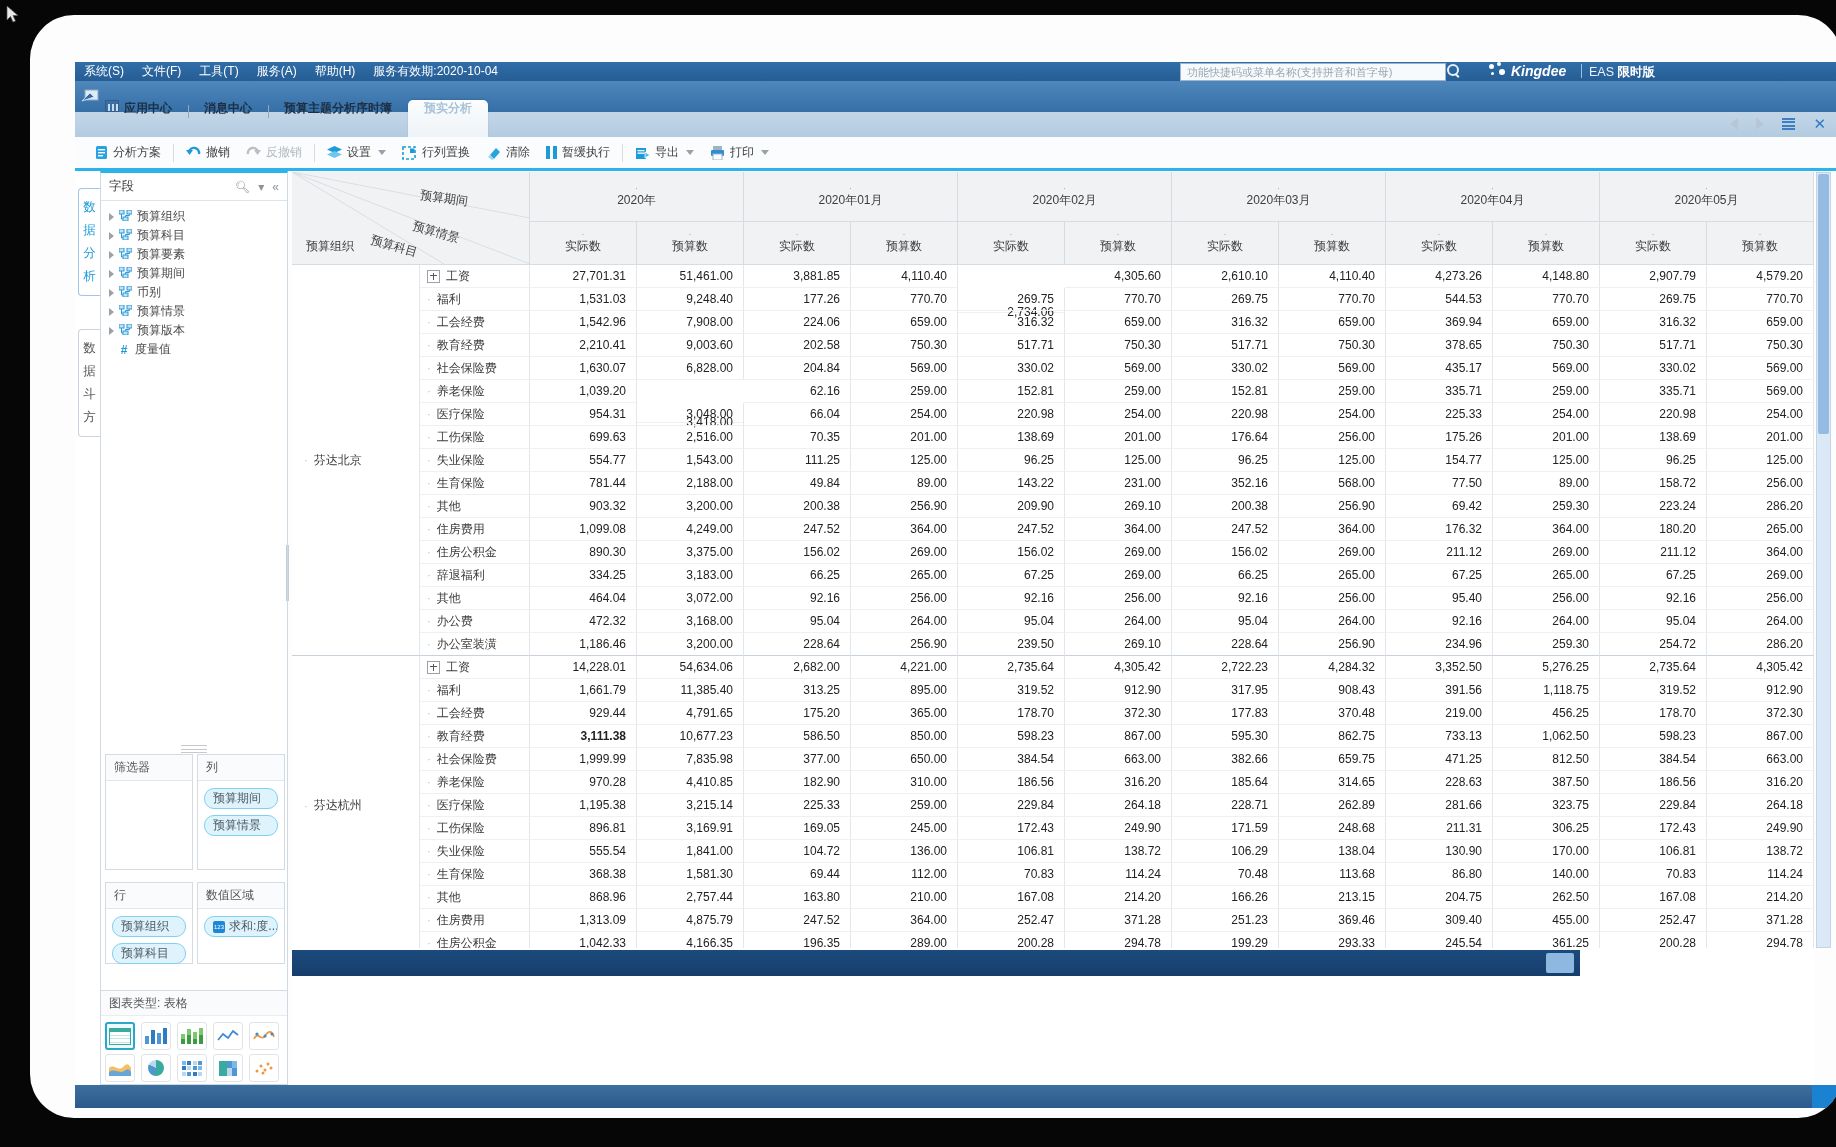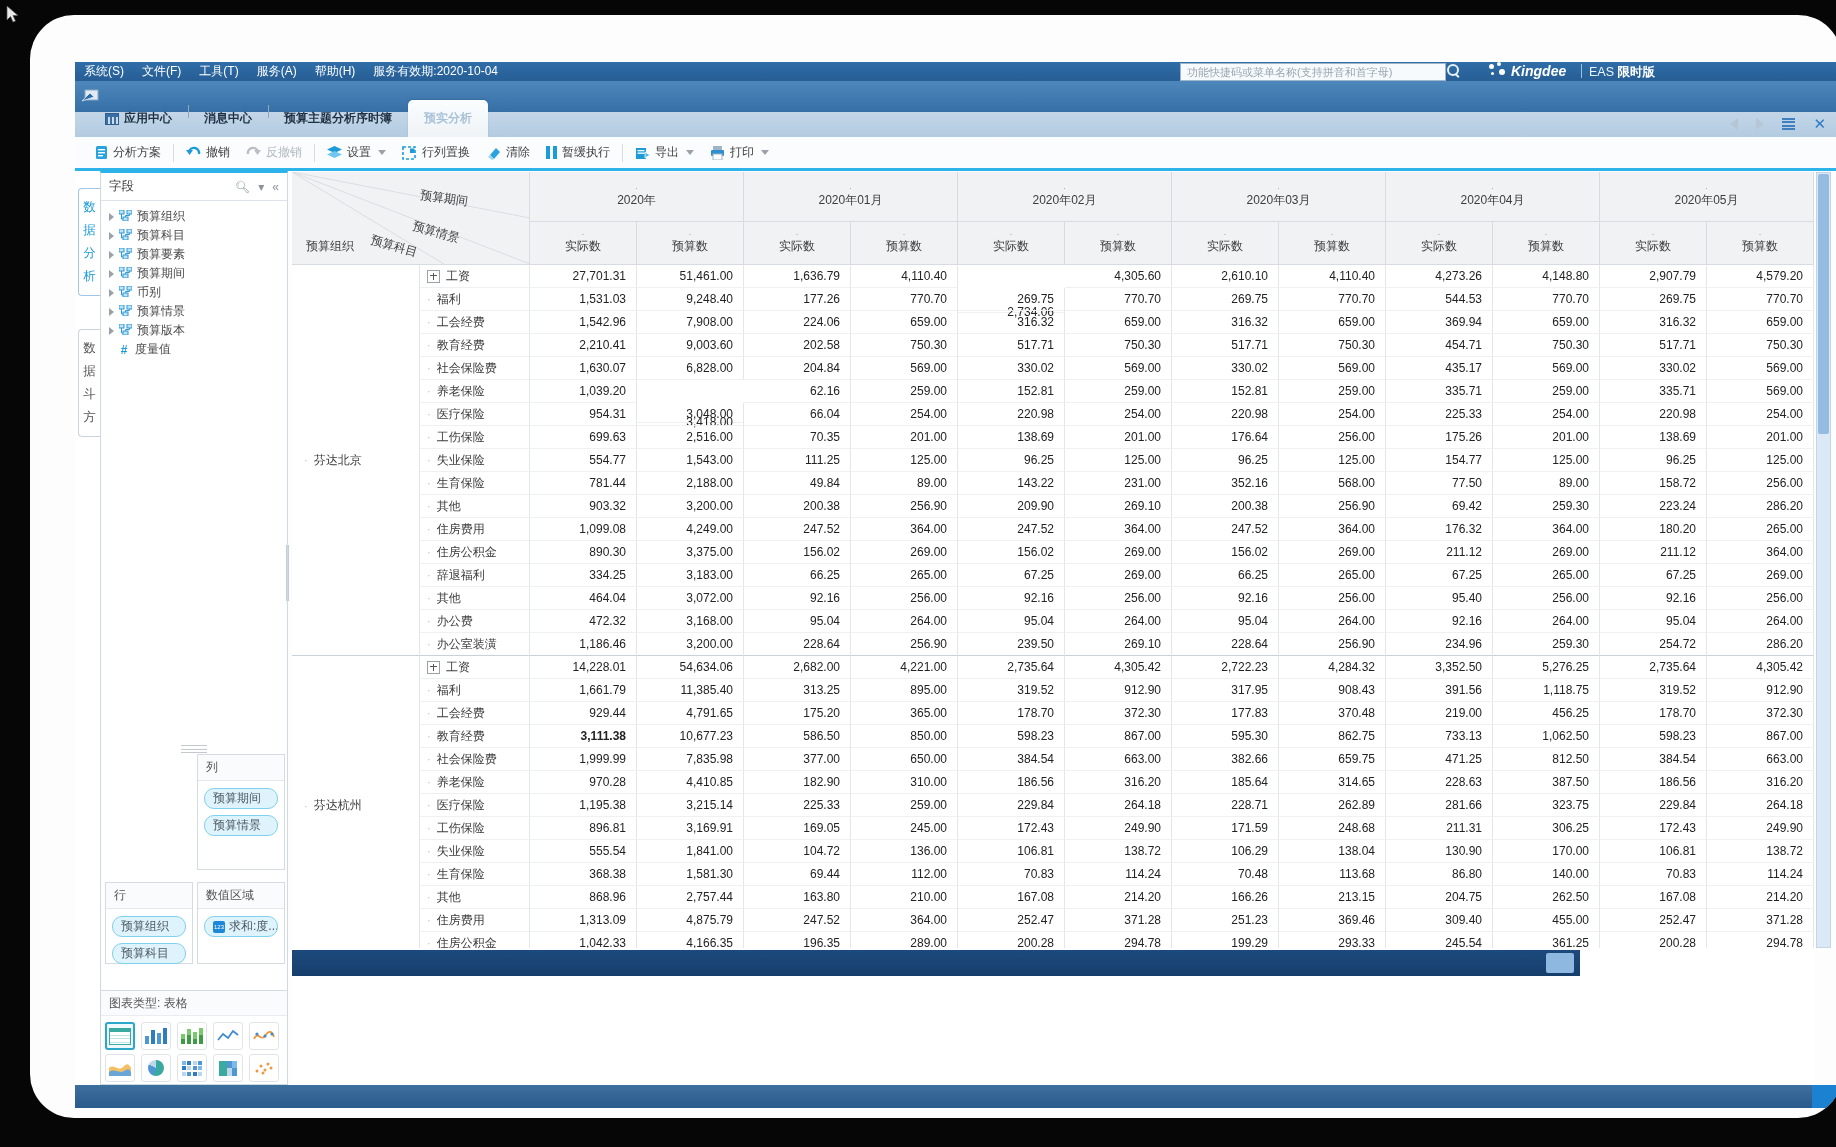--- a/index.html
+++ b/index.html
@@ -9,21 +9,21 @@
           border-radius:44px;overflow:hidden;}
   
   .menubar{position:absolute;left:45px;top:47px;right:0;height:19px;
            background:linear-gradient(#306ea9,#265d94);display:flex;align-items:center;color:#fff;font-size:12px;}
   .menubar .mi{margin:0 9px;white-space:nowrap;}
   .iconbar{position:absolute;left:45px;top:66px;right:0;height:31px;
            background:linear-gradient(#4d87bb,#356fa6);}
   .mailicon{position:absolute;left:6px;top:7px;width:18px;height:15px;}
   .tabbar{position:absolute;left:45px;top:97px;right:0;height:25px;background:linear-gradient(#c3d6e8,#b3cbe0);
           display:flex;align-items:flex-end;}
-  .tab{height:37px;display:flex;align-items:center;padding:0 16px;font-size:12px;font-weight:700;color:#1d2f44;position:relative;}
+  .tab{height:37px;display:flex;padding:0 16px;font-size:12px;font-weight:700;color:#1d2f44;position:relative;}
   .tab+.tab::before{content:"";position:absolute;left:0;top:5px;height:13px;width:1px;background:#8fa8c0;}
   .tab.active{background:linear-gradient(#fbfdfe,#eef3f7);border-radius:5px 5px 0 0;color:#a9c2d8;font-weight:700;
               box-shadow:0 -1px 2px rgba(0,0,0,.12);}
   .tab.active::before{display:none;}
   .tabctrls{position:absolute;right:16px;top:4px;display:flex;gap:18px;align-items:center;height:16px;}
   .tri{width:0;height:0;border-top:6px solid transparent;border-bottom:6px solid transparent;}
   .tri.left{border-right:8px solid #b6c6d6;}
   .tri.right{border-left:8px solid #b6c6d6;}
   .lines-icon{width:13px;height:12px;display:flex;flex-direction:column;justify-content:space-between;}
   .lines-icon i{height:2px;background:#3e7fc1;}
@@ -357,20 +357,24 @@
           <span>度量值</span>
         </div>
       </div>
 
     <div class="splitter">
         <i></i>
         <i></i>
         <i></i>
       </div>
 
+    <div class="pbox" style="left:4px;top:581px;width:88px;height:116px;">
+      <div class="ptitle">筛选器</div>
+      <div class="pills" id="pills-filter"></div>
+    </div>
     <div class="pbox" style="left:96px;top:581px;width:88px;height:116px;">
       <div class="ptitle">列</div>
       <div class="pills" id="pills-columns">
           <div class="pill">
             <span>预算期间</span>
           </div>
           <div class="pill">
             <span>预算情景</span>
           </div>
         </div>
@@ -578,21 +582,21 @@
         <div class="orgcell strong" style="grid-area: 1 / 1 / span 17;">
           <span class="bullet">·</span>
           <span>芬达北京</span>
         </div>
         <div class="cell subj" style="grid-area: 1 / 2;">
           <span class="expand"></span>
           <span>工资</span>
         </div>
         <div class="cell" style="grid-area: 1 / 3;">27,701.31</div>
         <div class="cell" style="grid-area: 1 / 4;">51,461.00</div>
-        <div class="cell" style="grid-area: 1 / 5;">1,636.79</div>
+        <div class="cell" style="grid-area: 1 / 5;">3,881.85</div>
         <div class="cell" style="grid-area: 1 / 6;">4,110.40</div>
         <div class="cell" style="grid-area: 1 / 7; margin-top: 47px;">2,734.06</div>
         <div class="cell" style="grid-area: 1 / 8;">4,305.60</div>
         <div class="cell" style="grid-area: 1 / 9;">2,610.10</div>
         <div class="cell" style="grid-area: 1 / 10;">4,110.40</div>
         <div class="cell" style="grid-area: 1 / 11;">4,273.26</div>
         <div class="cell" style="grid-area: 1 / 12;">4,148.80</div>
         <div class="cell" style="grid-area: 1 / 13;">2,907.79</div>
         <div class="cell" style="grid-area: 1 / 14;">4,579.20</div>
         <div class="cell subj" style="grid-area: 2 / 2;">
@@ -632,21 +636,21 @@
           <span>教育经费</span>
         </div>
         <div class="cell" style="grid-area: 4 / 3;">2,210.41</div>
         <div class="cell" style="grid-area: 4 / 4;">9,003.60</div>
         <div class="cell" style="grid-area: 4 / 5;">202.58</div>
         <div class="cell" style="grid-area: 4 / 6;">750.30</div>
         <div class="cell" style="grid-area: 4 / 7;">517.71</div>
         <div class="cell" style="grid-area: 4 / 8;">750.30</div>
         <div class="cell" style="grid-area: 4 / 9;">517.71</div>
         <div class="cell" style="grid-area: 4 / 10;">750.30</div>
-        <div class="cell" style="grid-area: 4 / 11;">454.71</div>
+        <div class="cell" style="grid-area: 4 / 11;">378.65</div>
         <div class="cell" style="grid-area: 4 / 12;">750.30</div>
         <div class="cell" style="grid-area: 4 / 13;">517.71</div>
         <div class="cell" style="grid-area: 4 / 14;">750.30</div>
         <div class="cell subj" style="grid-area: 5 / 2;">
           <span class="bullet">·</span>
           <span>社会保险费</span>
         </div>
         <div class="cell" style="grid-area: 5 / 3;">1,630.07</div>
         <div class="cell" style="grid-area: 5 / 4;">6,828.00</div>
         <div class="cell" style="grid-area: 5 / 5;">204.84</div>

